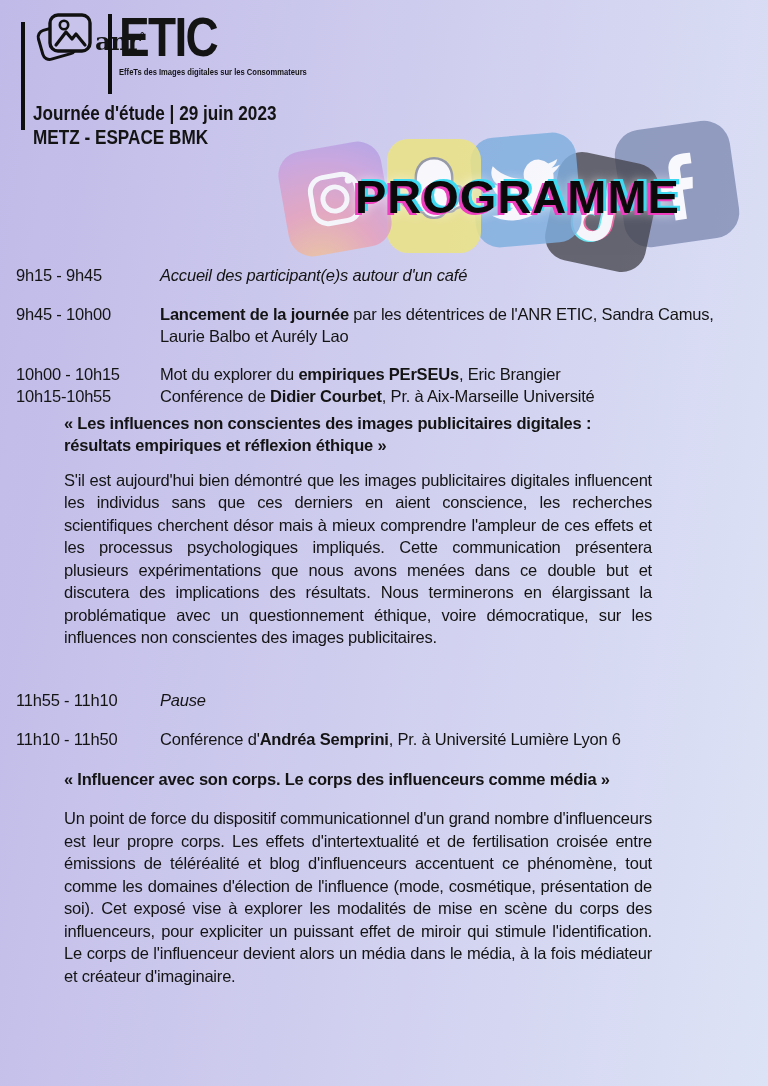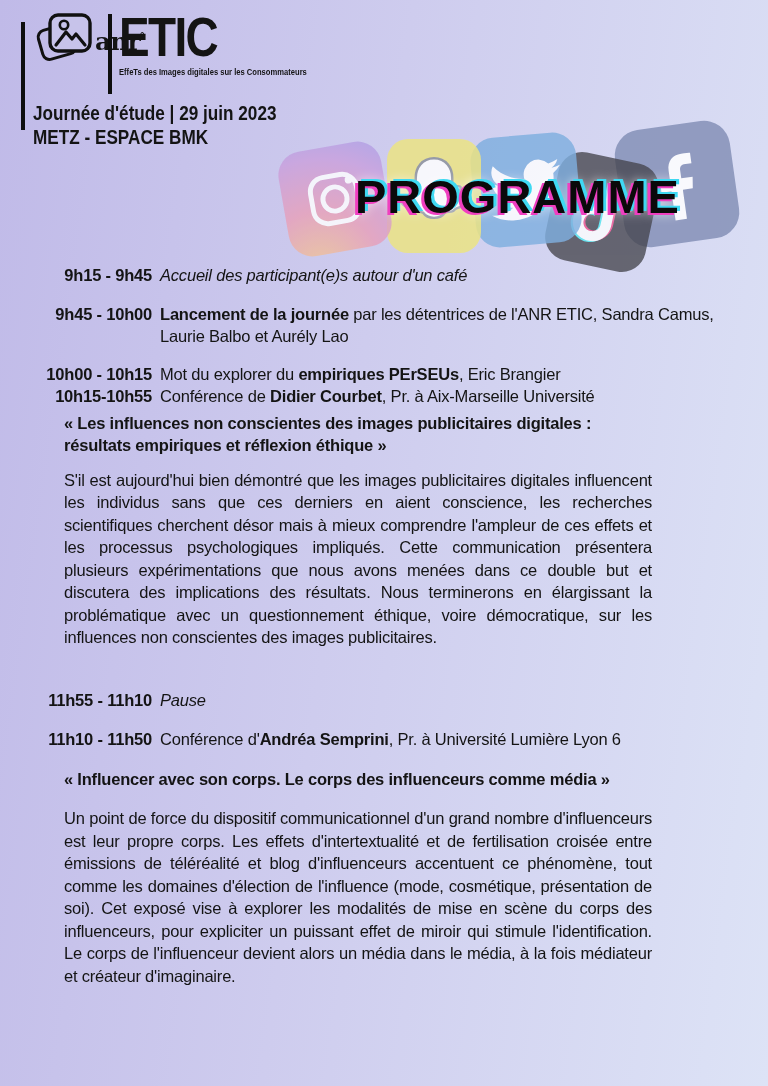--- a/index.html
+++ b/index.html
@@ -29,21 +29,21 @@
   .tk{left:551px;top:117px;width:102px;height:110px;border-radius:24px;transform:rotate(12deg);background:#45454d;opacity:.78;z-index:2;}
   .fb{left:619px;top:85px;width:116px;height:118px;border-radius:26px;transform:rotate(-8deg);background:#8591b8;opacity:.85;z-index:1;}
   .programme{
     position:absolute;left:355px;top:129px;z-index:10;
     font-weight:700;font-size:47px;letter-spacing:1px;color:#0a0a0a;
     text-shadow:-3px 2px 0 #ef3fc0,3px -2px 0 #3fd9f2,0 0 12px rgba(255,255,255,.85);
   }
   
   .schedule{position:absolute;left:0;top:264px;width:768px;font-size:16.5px;line-height:22.5px;letter-spacing:-.2px;}
   .row{display:flex;}
-  .time{flex:0 0 136px;margin-left:16px;text-align:right;font-weight:700;white-space:nowrap;}
+  .time{flex:0 0 136px;margin-left:16px;text-align:left;font-weight:400;white-space:nowrap;}
   .desc{margin-left:8px;width:588px;}
   .b{font-weight:700;}
   .i{font-style:italic;}
   .r0{margin-bottom:16px;}.r1{margin-bottom:15px;}.r2{}.r3{margin-bottom:4px;}
   .r4{margin-bottom:17px;}.r5{margin-bottom:17px;}
   .talk{margin-left:64px;width:588px;}
   .talk-title{font-weight:700;font-size:16.5px;margin:0;}
   .talk-abstract{margin:0;text-align:justify;}
   .t0 .talk-title{margin-bottom:12px;}
   .t0{margin-bottom:40px;}

